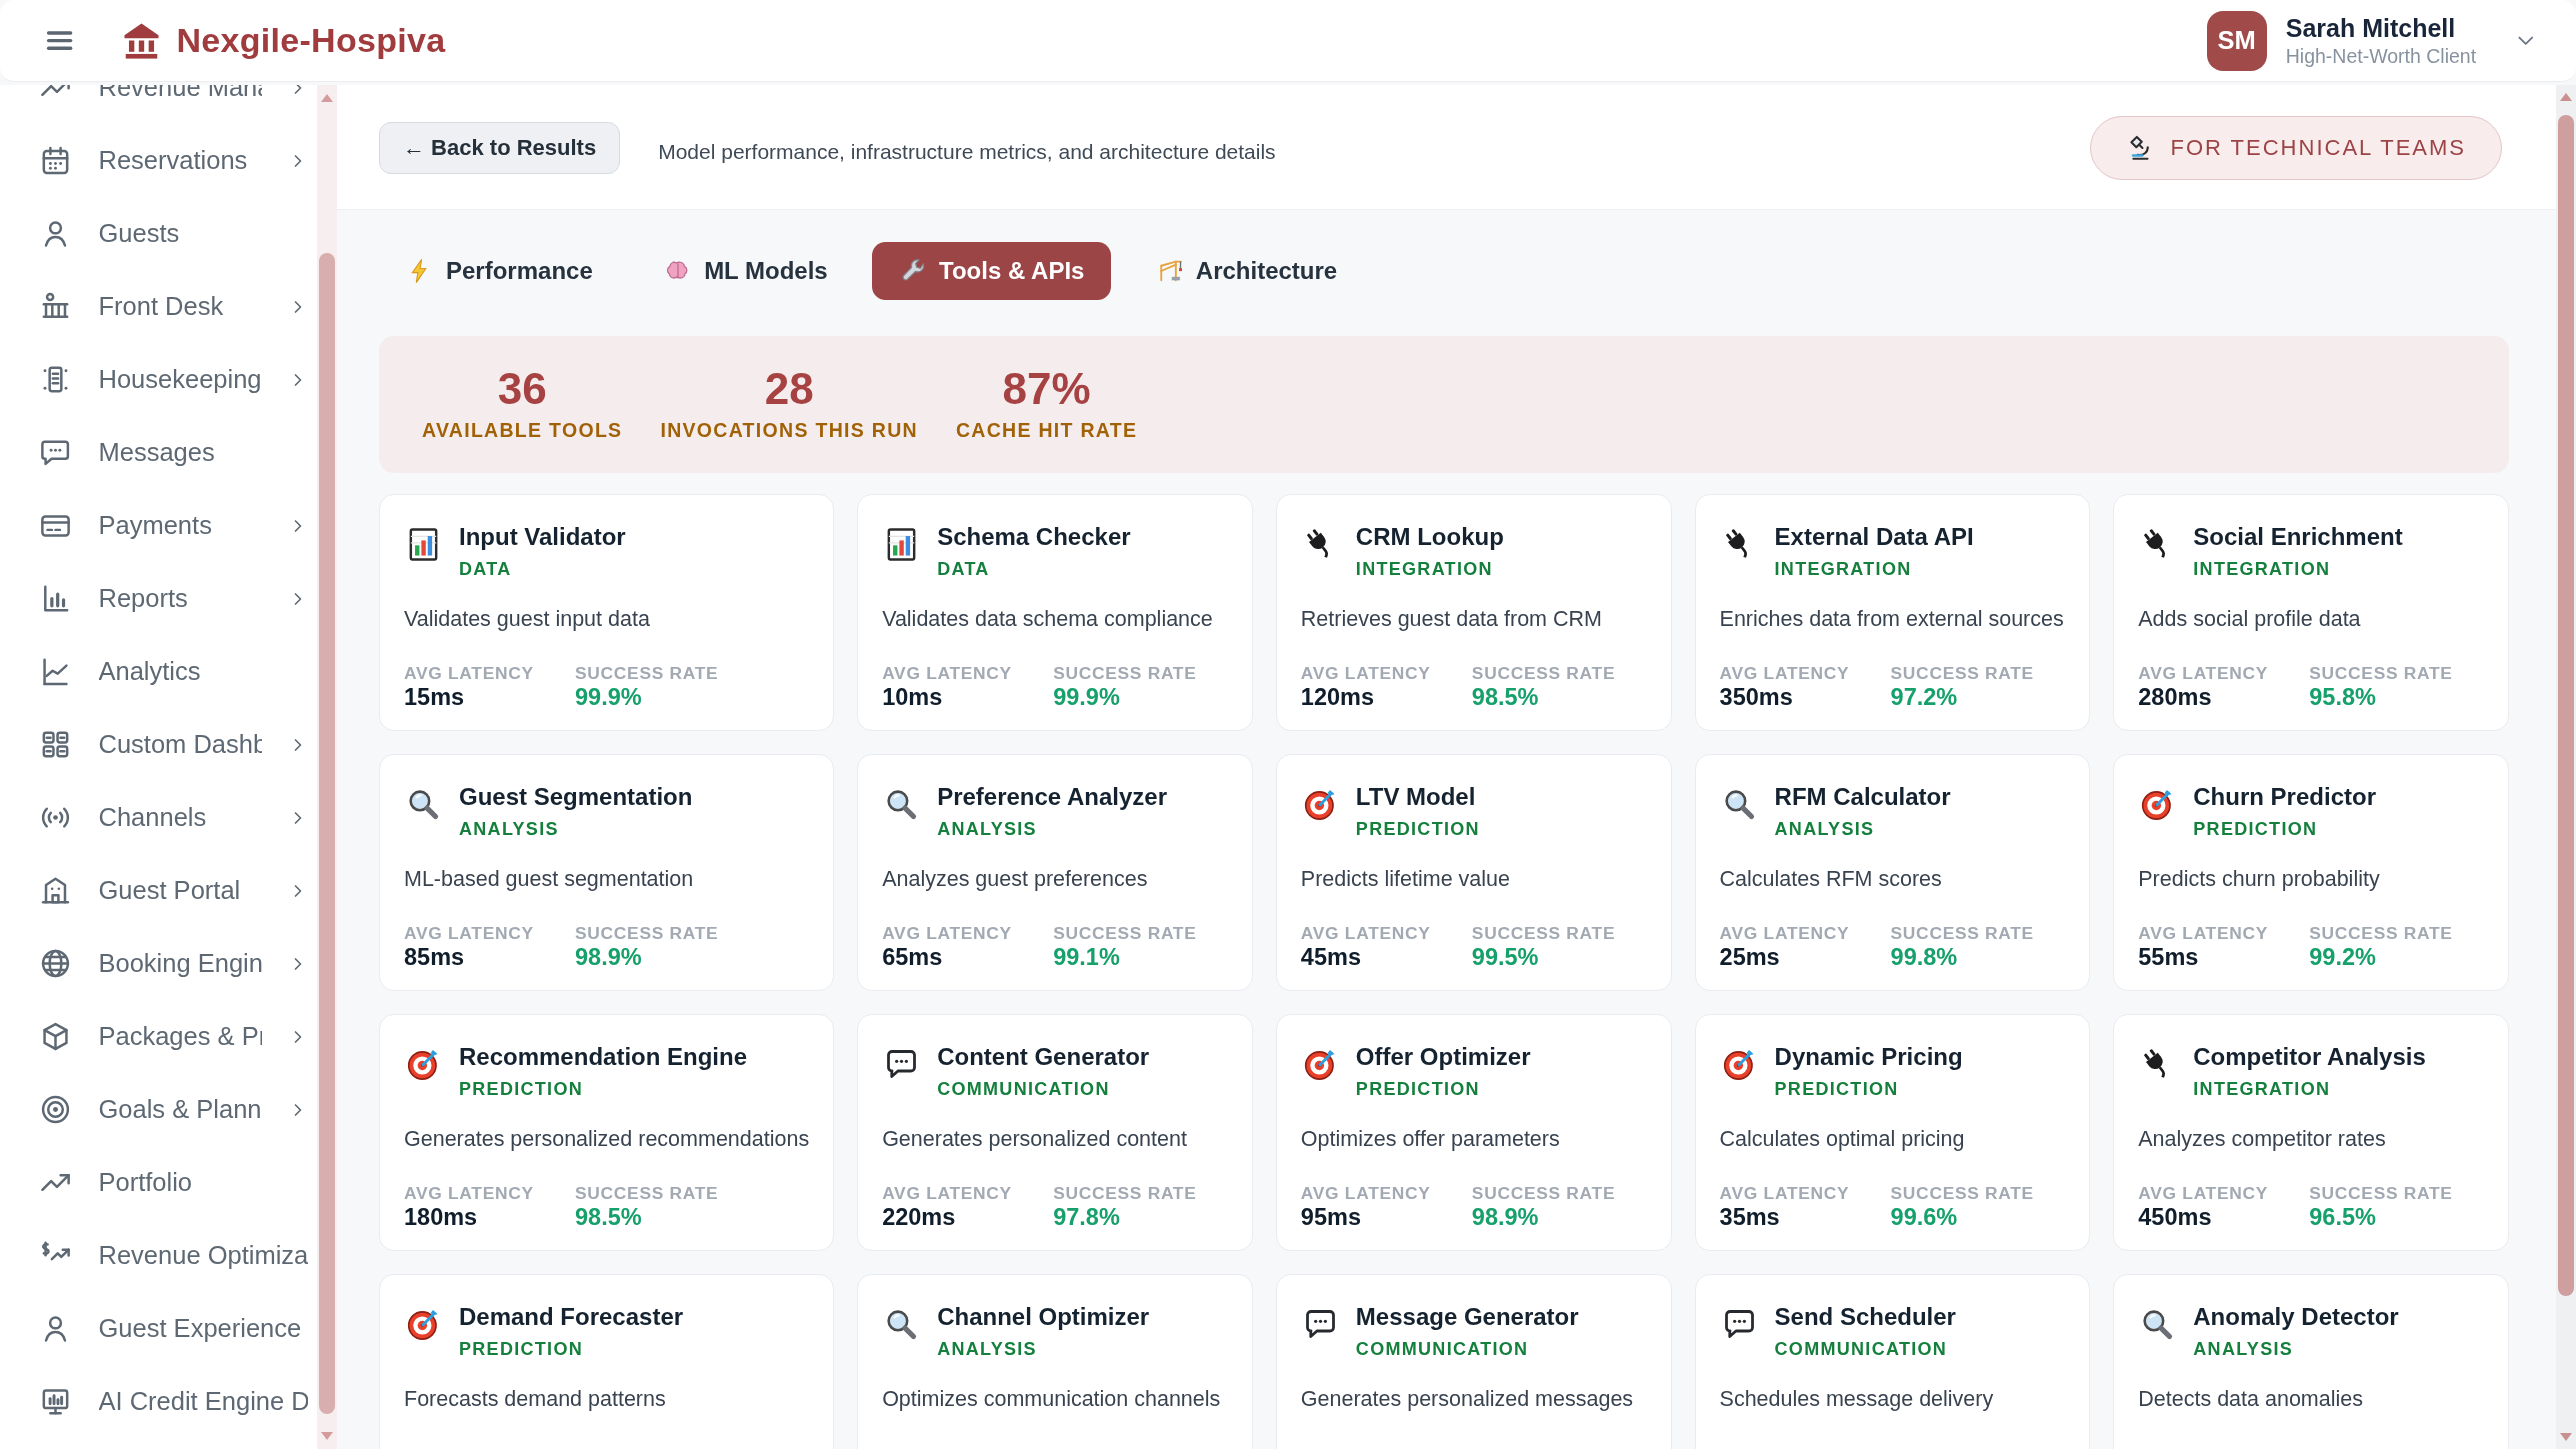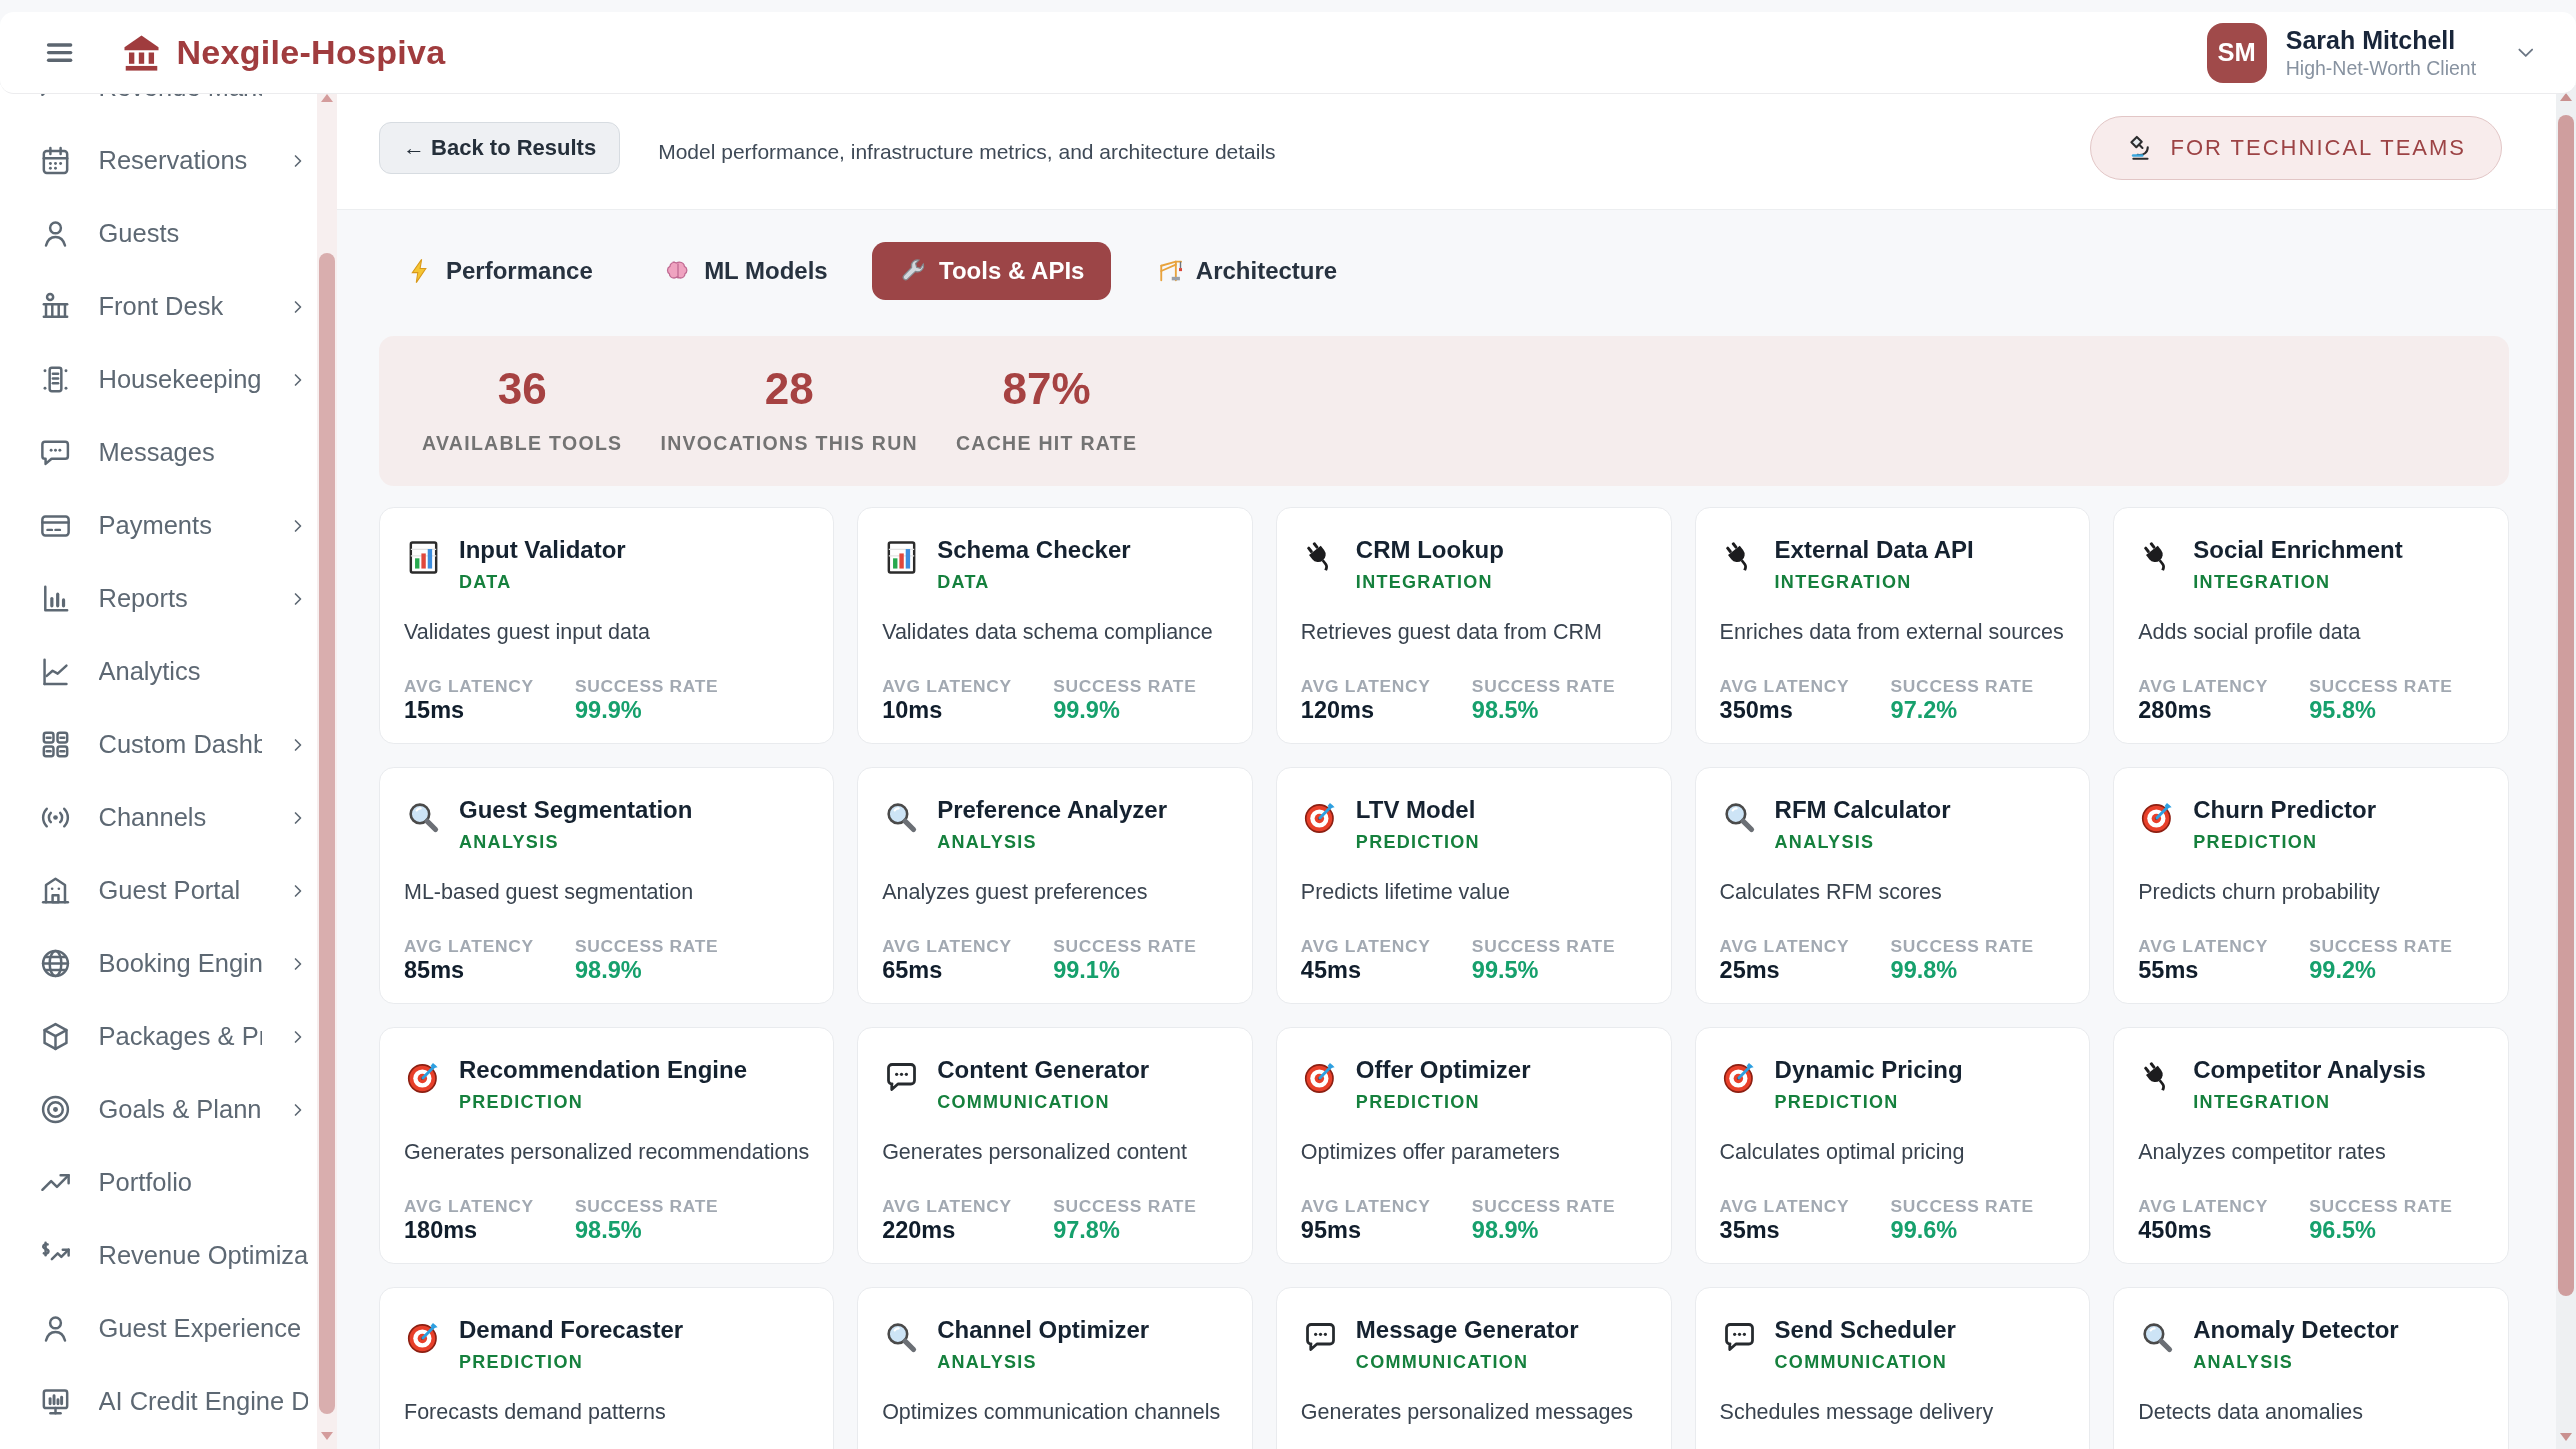--- a/index.html
+++ b/index.html
@@ -1,21 +1,21 @@
 <!DOCTYPE html>
 <html style="font-size:10.7px"><head>
 <meta charset="utf-8">
 <style>
   * { margin:0; padding:0; box-sizing:border-box; }
   html,body { width:2576px; height:1449px; overflow:hidden; }
   body { font-family:"Liberation Sans", sans-serif; background:#f7f8fa; color:#1a2430; position:relative; }
   svg { display:block; width:100%; height:100%; }
 
   
-  .header { position:absolute; top:12px; left:0; right:0; height:82px; background:#fff;
+  .header { position:absolute; top:0; left:0; right:0; height:82px; background:#fff;
             border-bottom:1.3px solid #ececee; display:flex; align-items:center; padding:0 38px; z-index:30;border-radius:14px; }
   .hamburger { width:44px; height:44px; color:#5c6670; cursor:pointer; padding:5.4px; margin-right:38px; }
   .brand { display:flex; align-items:center; gap:13.4px; }
   .brand-icon { width:43px; height:43px; color:#a03c3e; }
   .brand-name { font-size:34px; font-weight:bold; color:#a03c3e; letter-spacing:0.3px; }
   .user { margin-left:auto; display:flex; align-items:center; gap:19px; cursor:pointer; }
   .avatar { width:60px; height:60px; border-radius:16px; background:#a04a4a; color:#fff;
             display:flex; align-items:center; justify-content:center; font-size:25.5px; font-weight:bold; }
   .user-name { font-size:25px; font-weight:bold; color:#19263a; line-height:1.25; }
   .user-role { font-size:19.5px; color:#8792a0; }
@@ -52,21 +52,21 @@
   .tabs { display:flex; align-items:center; gap:17.4px; margin-top:9.4px; }
   .tab { display:flex; align-items:center; gap:12px; padding:14.8px 27px; border-radius:13.4px;
          font-size:24px; font-weight:bold; color:#27323f; cursor:pointer; background:transparent; border:none; font-family:inherit; }
   .tab.active { background:#9c4547; color:#fff; }
   .tab-icon { width:28px; height:28px; }
 
   .statsbar { margin-top:36px; background:#f5eded; border-radius:14.8px; padding:28px 43px 31px;
               display:flex; gap:38px; }
   .stat { text-align:center; }
   .stat-value { font-size:44px; font-weight:bold; color:#a64242; }
-  .stat-label { font-size:19.5px; font-weight:bold; color:#737373; letter-spacing:1.3px; margin-top:18px; white-space:nowrap; }
+  .stat-label { font-size:19.5px; font-weight:bold; color:#a16207; letter-spacing:1.3px; margin-top:5px; white-space:nowrap; }
 
   .grid { margin-top:21.5px; display:grid; grid-template-columns:repeat(5,1fr); gap:23px; }
   .card { background:#fff; border:1.3px solid #e9ebee; border-radius:14.8px; padding:28px 24px 16px; height:237px; }
   .card-head { display:flex; gap:16px; align-items:flex-start; }
   .ticon { width:39px; height:39px; flex:0 0 39px; margin-top:1.3px; }
   .tool-name { font-size:24px; font-weight:bold; color:#152230; line-height:1.15; white-space:nowrap; }
   .tool-cat { font-size:18px; font-weight:bold; color:#15803d; letter-spacing:1.3px; margin-top:8px; }
   .tool-desc { font-size:21.5px; color:#39434f; margin-top:27px; white-space:nowrap; overflow:hidden; }
   .metrics { margin-top:31px; display:grid; grid-template-columns:144px 1fr; column-gap:27px; }
   .m-label { font-size:17.4px; font-weight:bold; color:#a2a9b2; letter-spacing:0.7px; white-space:nowrap; }

